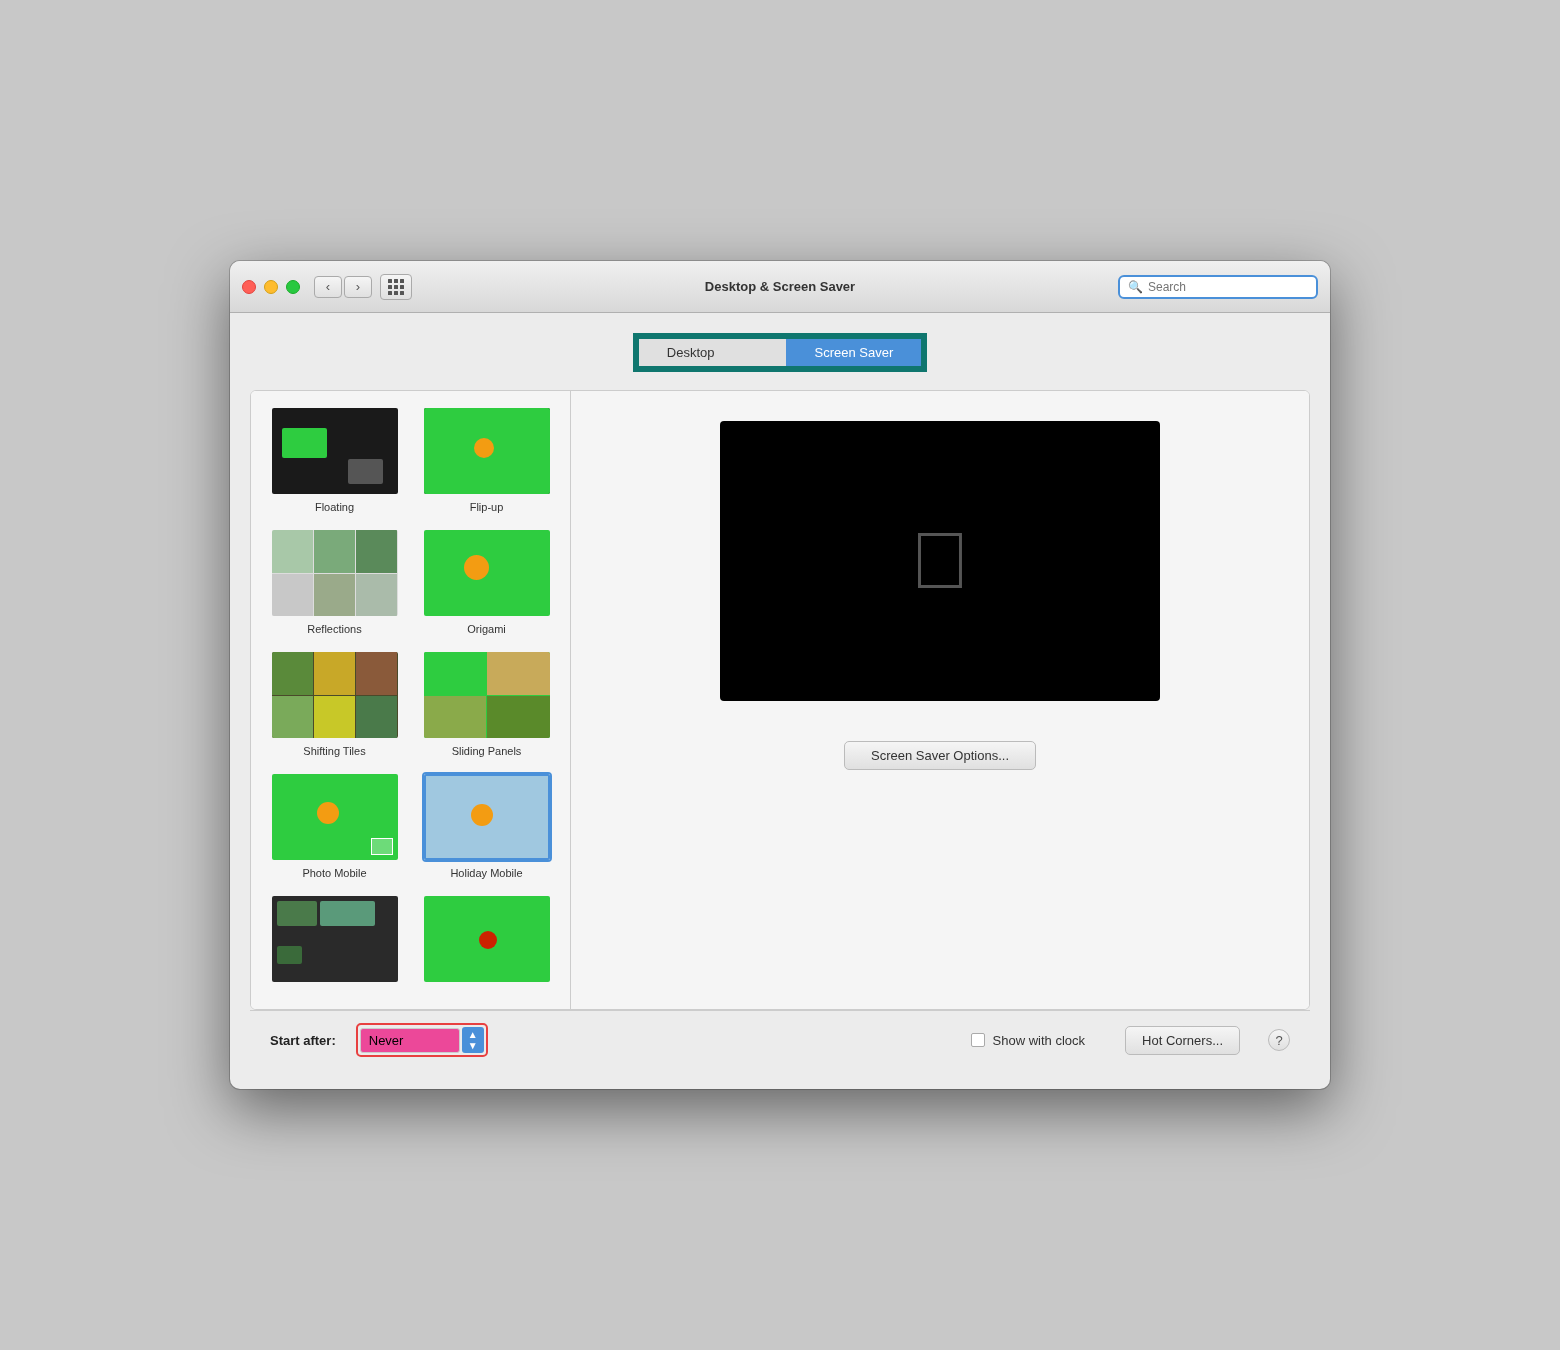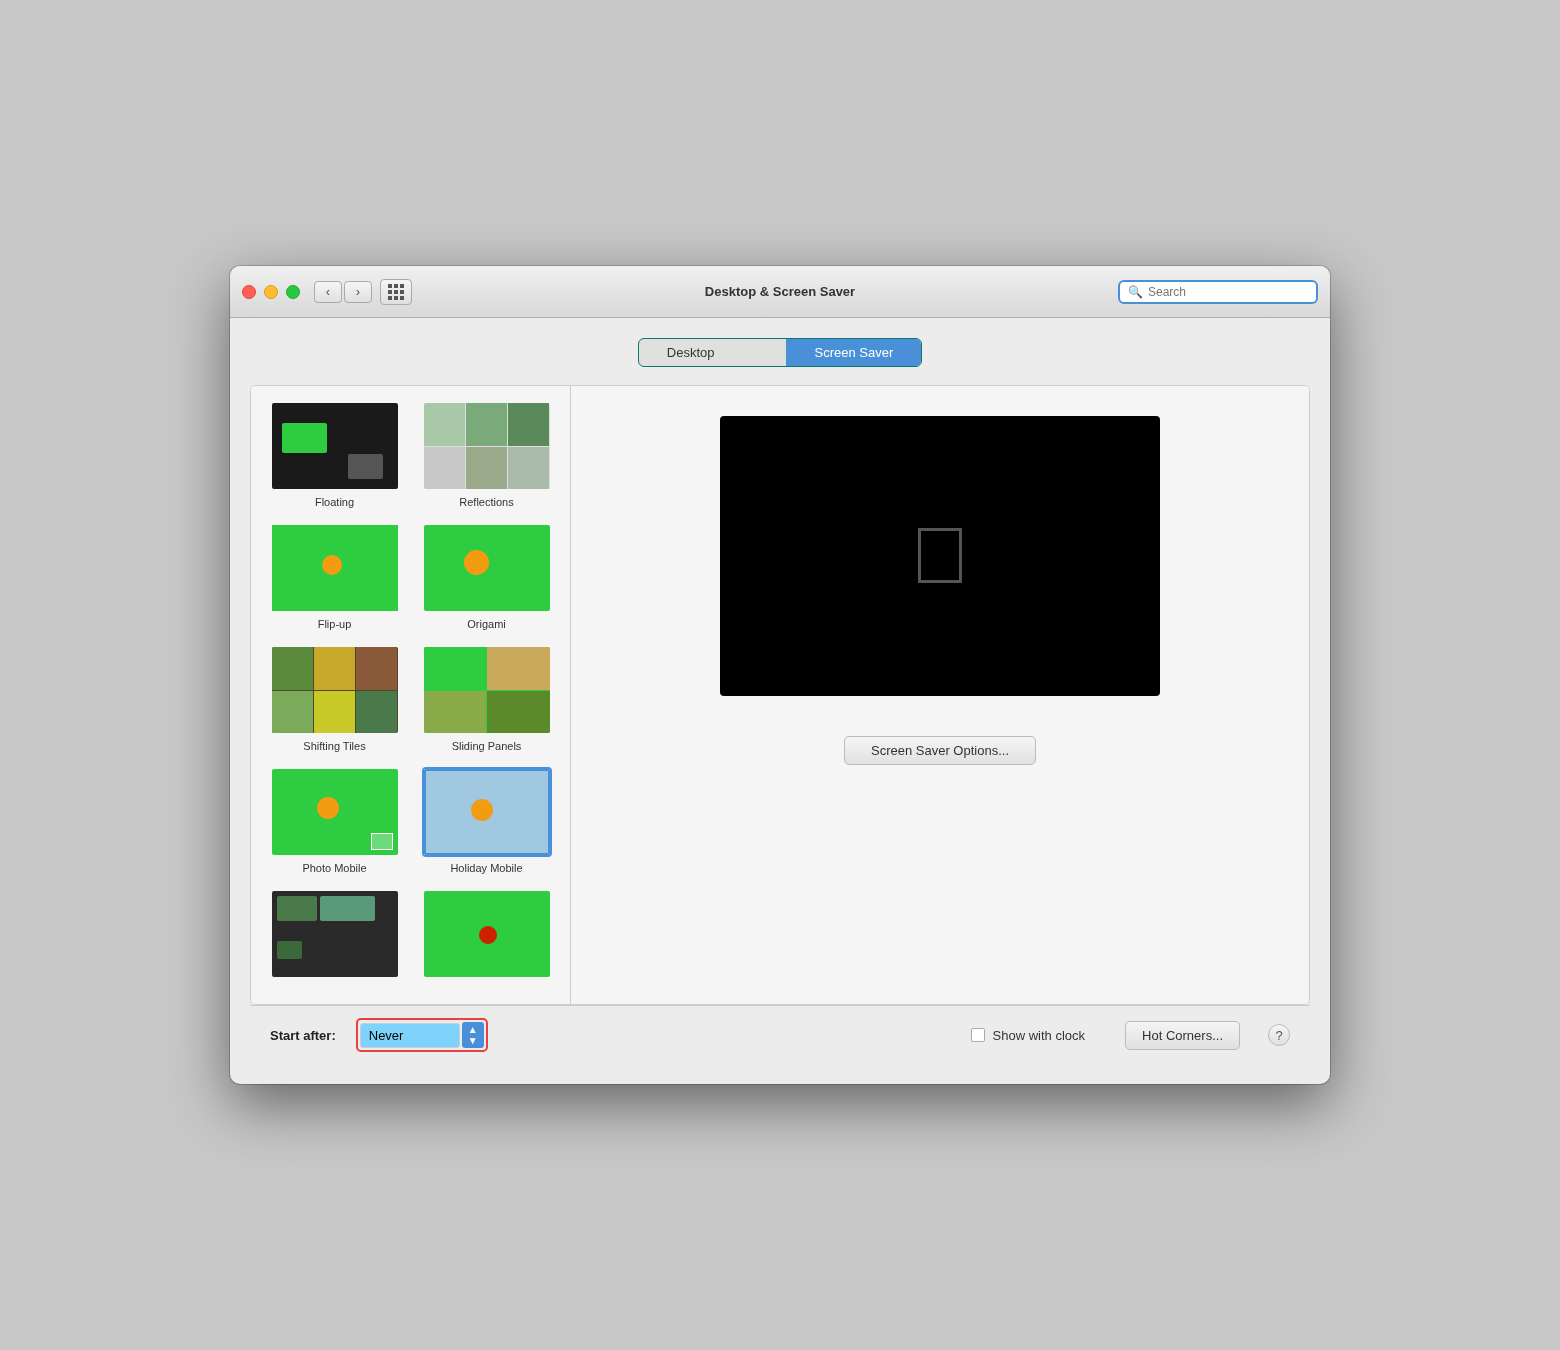--- a/index.html
+++ b/index.html
@@ -138,22 +138,22 @@
 
     
     .tab-switcher {
       display: flex;
       justify-content: center;
       margin-bottom: 18px;
     }
 
     .tab-group {
       display: flex;
-      border: 1px solid #0f766e;
-      border-radius: 6px;
+      border: 6px solid #0f766e;
+      border-radius: 0;
       overflow: hidden;
       background: #e0e0e0;
       gap: 44px;
     }
 
     .tab-btn {
       padding: 6px 28px;
       font-size: 13px;
       cursor: pointer;
       border: none;
@@ -478,21 +478,21 @@
       display: flex;
       align-items: center;
       border: 2px solid #e84040;
       border-radius: 5px;
       padding: 2px;
     }
 
     .start-after-select {
       padding: 4px 8px;
       font-size: 13px;
-      background: #7dd3fc;
+      background: #ec4899;
       border: 1px solid #ccc;
       border-radius: 3px;
       appearance: none;
       -webkit-appearance: none;
       width: 100px;
       cursor: pointer;
     }
 
     .select-arrow {
       width: 22px;
@@ -613,37 +613,37 @@
 
           <div class="saver-item">
             <div class="saver-thumb">
               <div class="thumb-floating saver-thumb-inner"></div>
             </div>
             <span class="saver-label">Floating</span>
           </div>
 
           <div class="saver-item">
             <div class="saver-thumb">
+              <div class="thumb-flipup saver-thumb-inner"></div>
+            </div>
+            <span class="saver-label">Flip-up</span>
+          </div>
+
+          <div class="saver-item">
+            <div class="saver-thumb">
               <div class="thumb-reflections saver-thumb-inner">
                 <div></div>
                   <div></div>
                   <div></div>
                   <div></div>
                   <div></div>
                   <div></div>
               </div>
             </div>
             <span class="saver-label">Reflections</span>
-          </div>
-
-          <div class="saver-item">
-            <div class="saver-thumb">
-              <div class="thumb-flipup saver-thumb-inner"></div>
-            </div>
-            <span class="saver-label">Flip-up</span>
           </div>
 
           <div class="saver-item">
             <div class="saver-thumb">
               <div class="thumb-origami saver-thumb-inner"></div>
             </div>
             <span class="saver-label">Origami</span>
           </div>
 
           <div class="saver-item">

